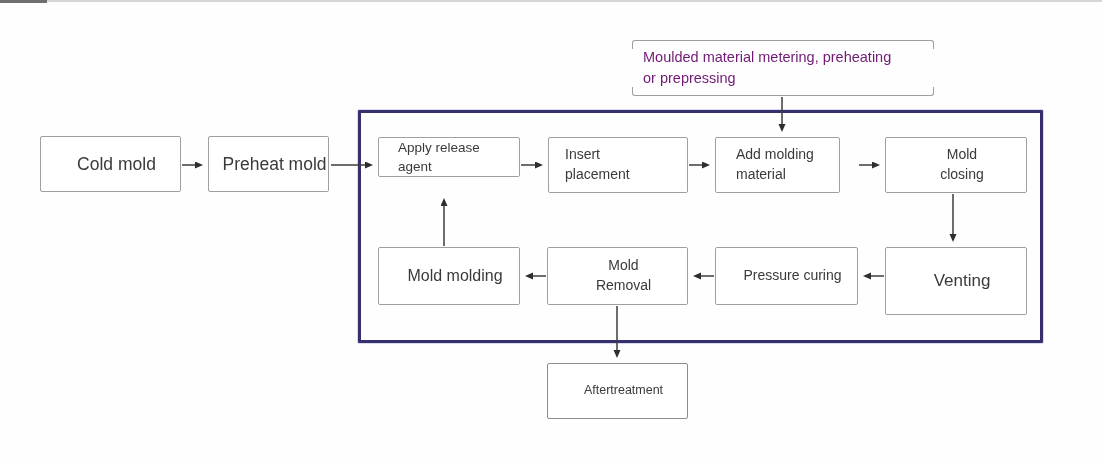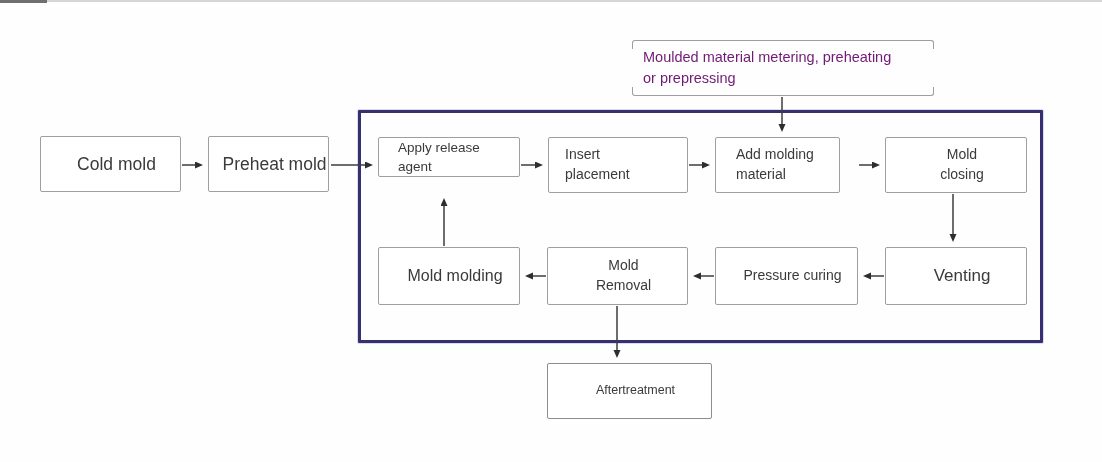--- a/index.html
+++ b/index.html
@@ -50,25 +50,25 @@
   .node .lbl { white-space: pre-line; line-height: 1.42; }
   .left-align { justify-content: flex-start; text-align: left; }
   .centered   { text-align: center; padding-left: 12px; }
 
   .n-cold     { left: 40px;  top: 136px; width: 141px; height: 56px; font-size: 17.5px; }
   .n-preheat  { left: 208px; top: 136px; width: 121px; height: 56px; font-size: 17.5px; }
   .n-apply    { left: 378px; top: 137px; width: 142px; height: 40px; font-size: 13.5px; padding-left: 19px; }
   .n-insert   { left: 548px; top: 137px; width: 140px; height: 56px; font-size: 14px;   padding-left: 16px; }
   .n-add      { left: 715px; top: 137px; width: 125px; height: 56px; font-size: 14px;   padding-left: 20px; }
   .n-closing  { left: 885px; top: 137px; width: 142px; height: 56px; font-size: 14px; }
-  .n-venting  { left: 885px; top: 247px; width: 142px; height: 58px; font-size: 17px; }
+  .n-venting  { left: 885px; top: 247px; width: 142px; height: 68px; font-size: 17px; }
   .n-pressure { left: 715px; top: 247px; width: 143px; height: 58px; font-size: 14px; }
   .n-removal  { left: 547px; top: 247px; width: 141px; height: 58px; font-size: 14px; }
   .n-cleaning { left: 378px; top: 247px; width: 142px; height: 58px; font-size: 16px; }
-  .n-after    { left: 547px; top: 363px; width: 165px; height: 56px; font-size: 12.5px; border-color: #8d8d8d; }
+  .n-after    { left: 547px; top: 363px; width: 141px; height: 56px; font-size: 12.5px; border-color: #8d8d8d; }
 
   
   .bracket {
     position: absolute;
     left: 632px; top: 40px;
     width: 302px; height: 56px;
     box-sizing: border-box;
   }
   .bracket-top {
     position: absolute; left: 0; right: 0; top: 0; height: 8px;

